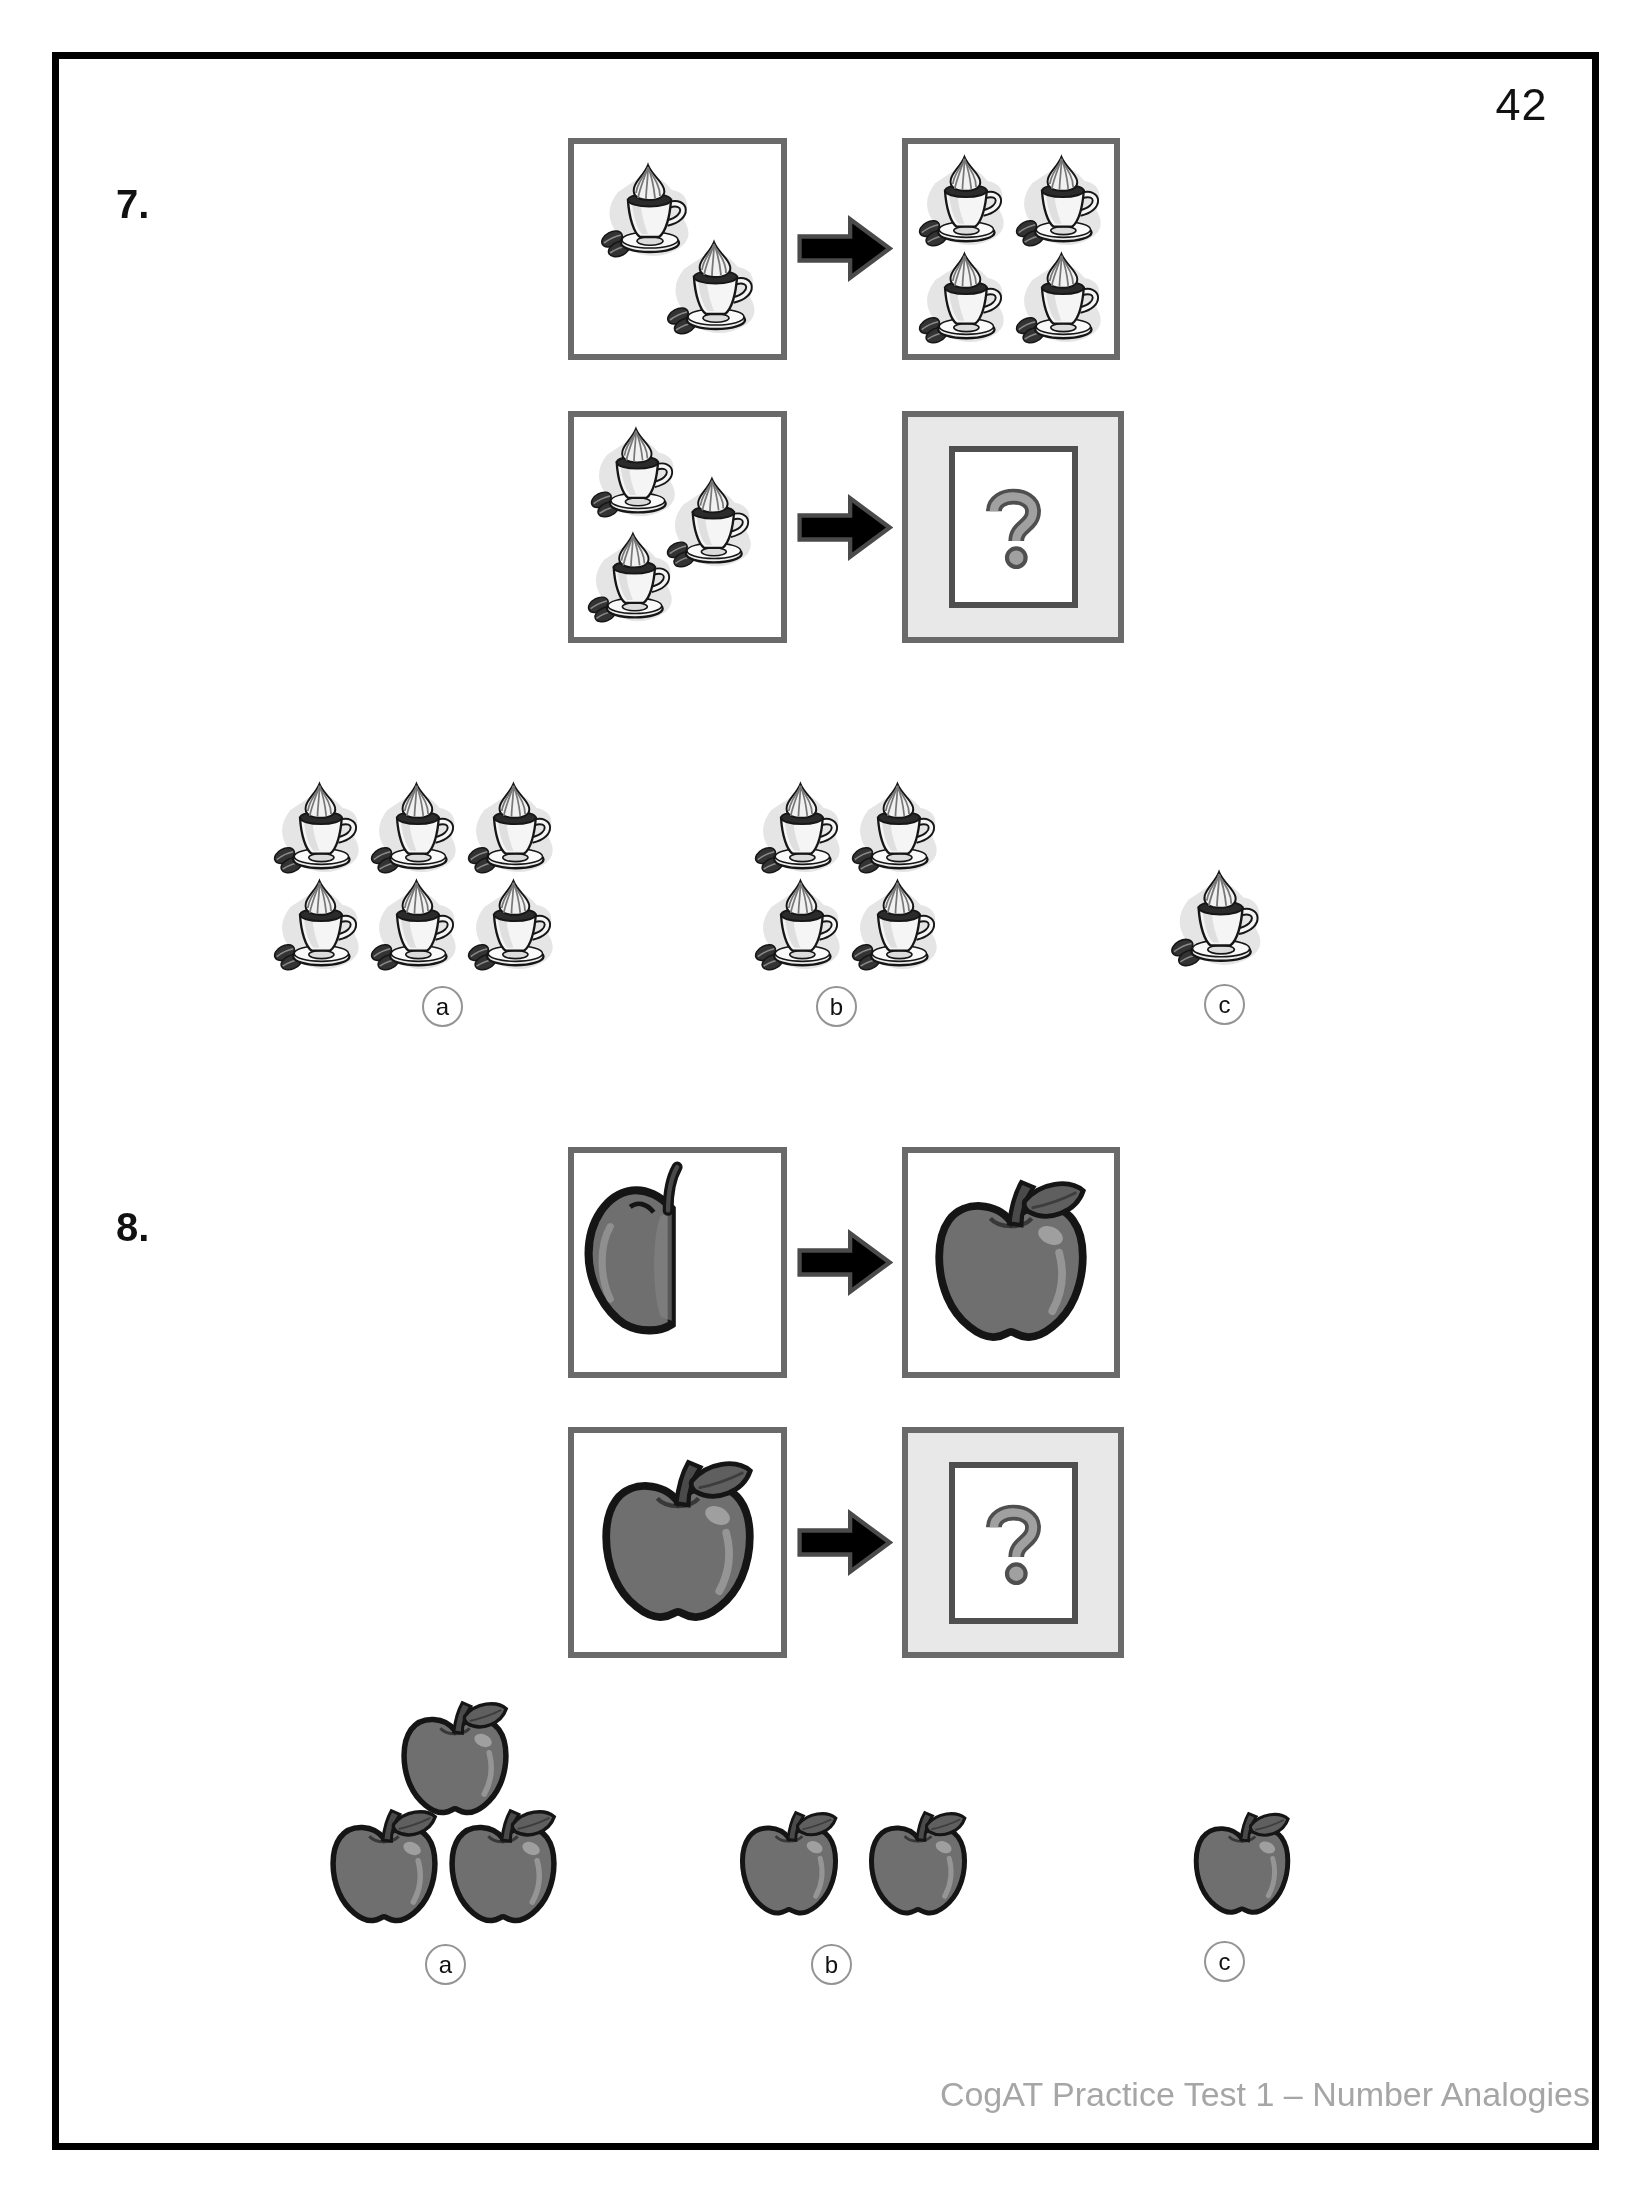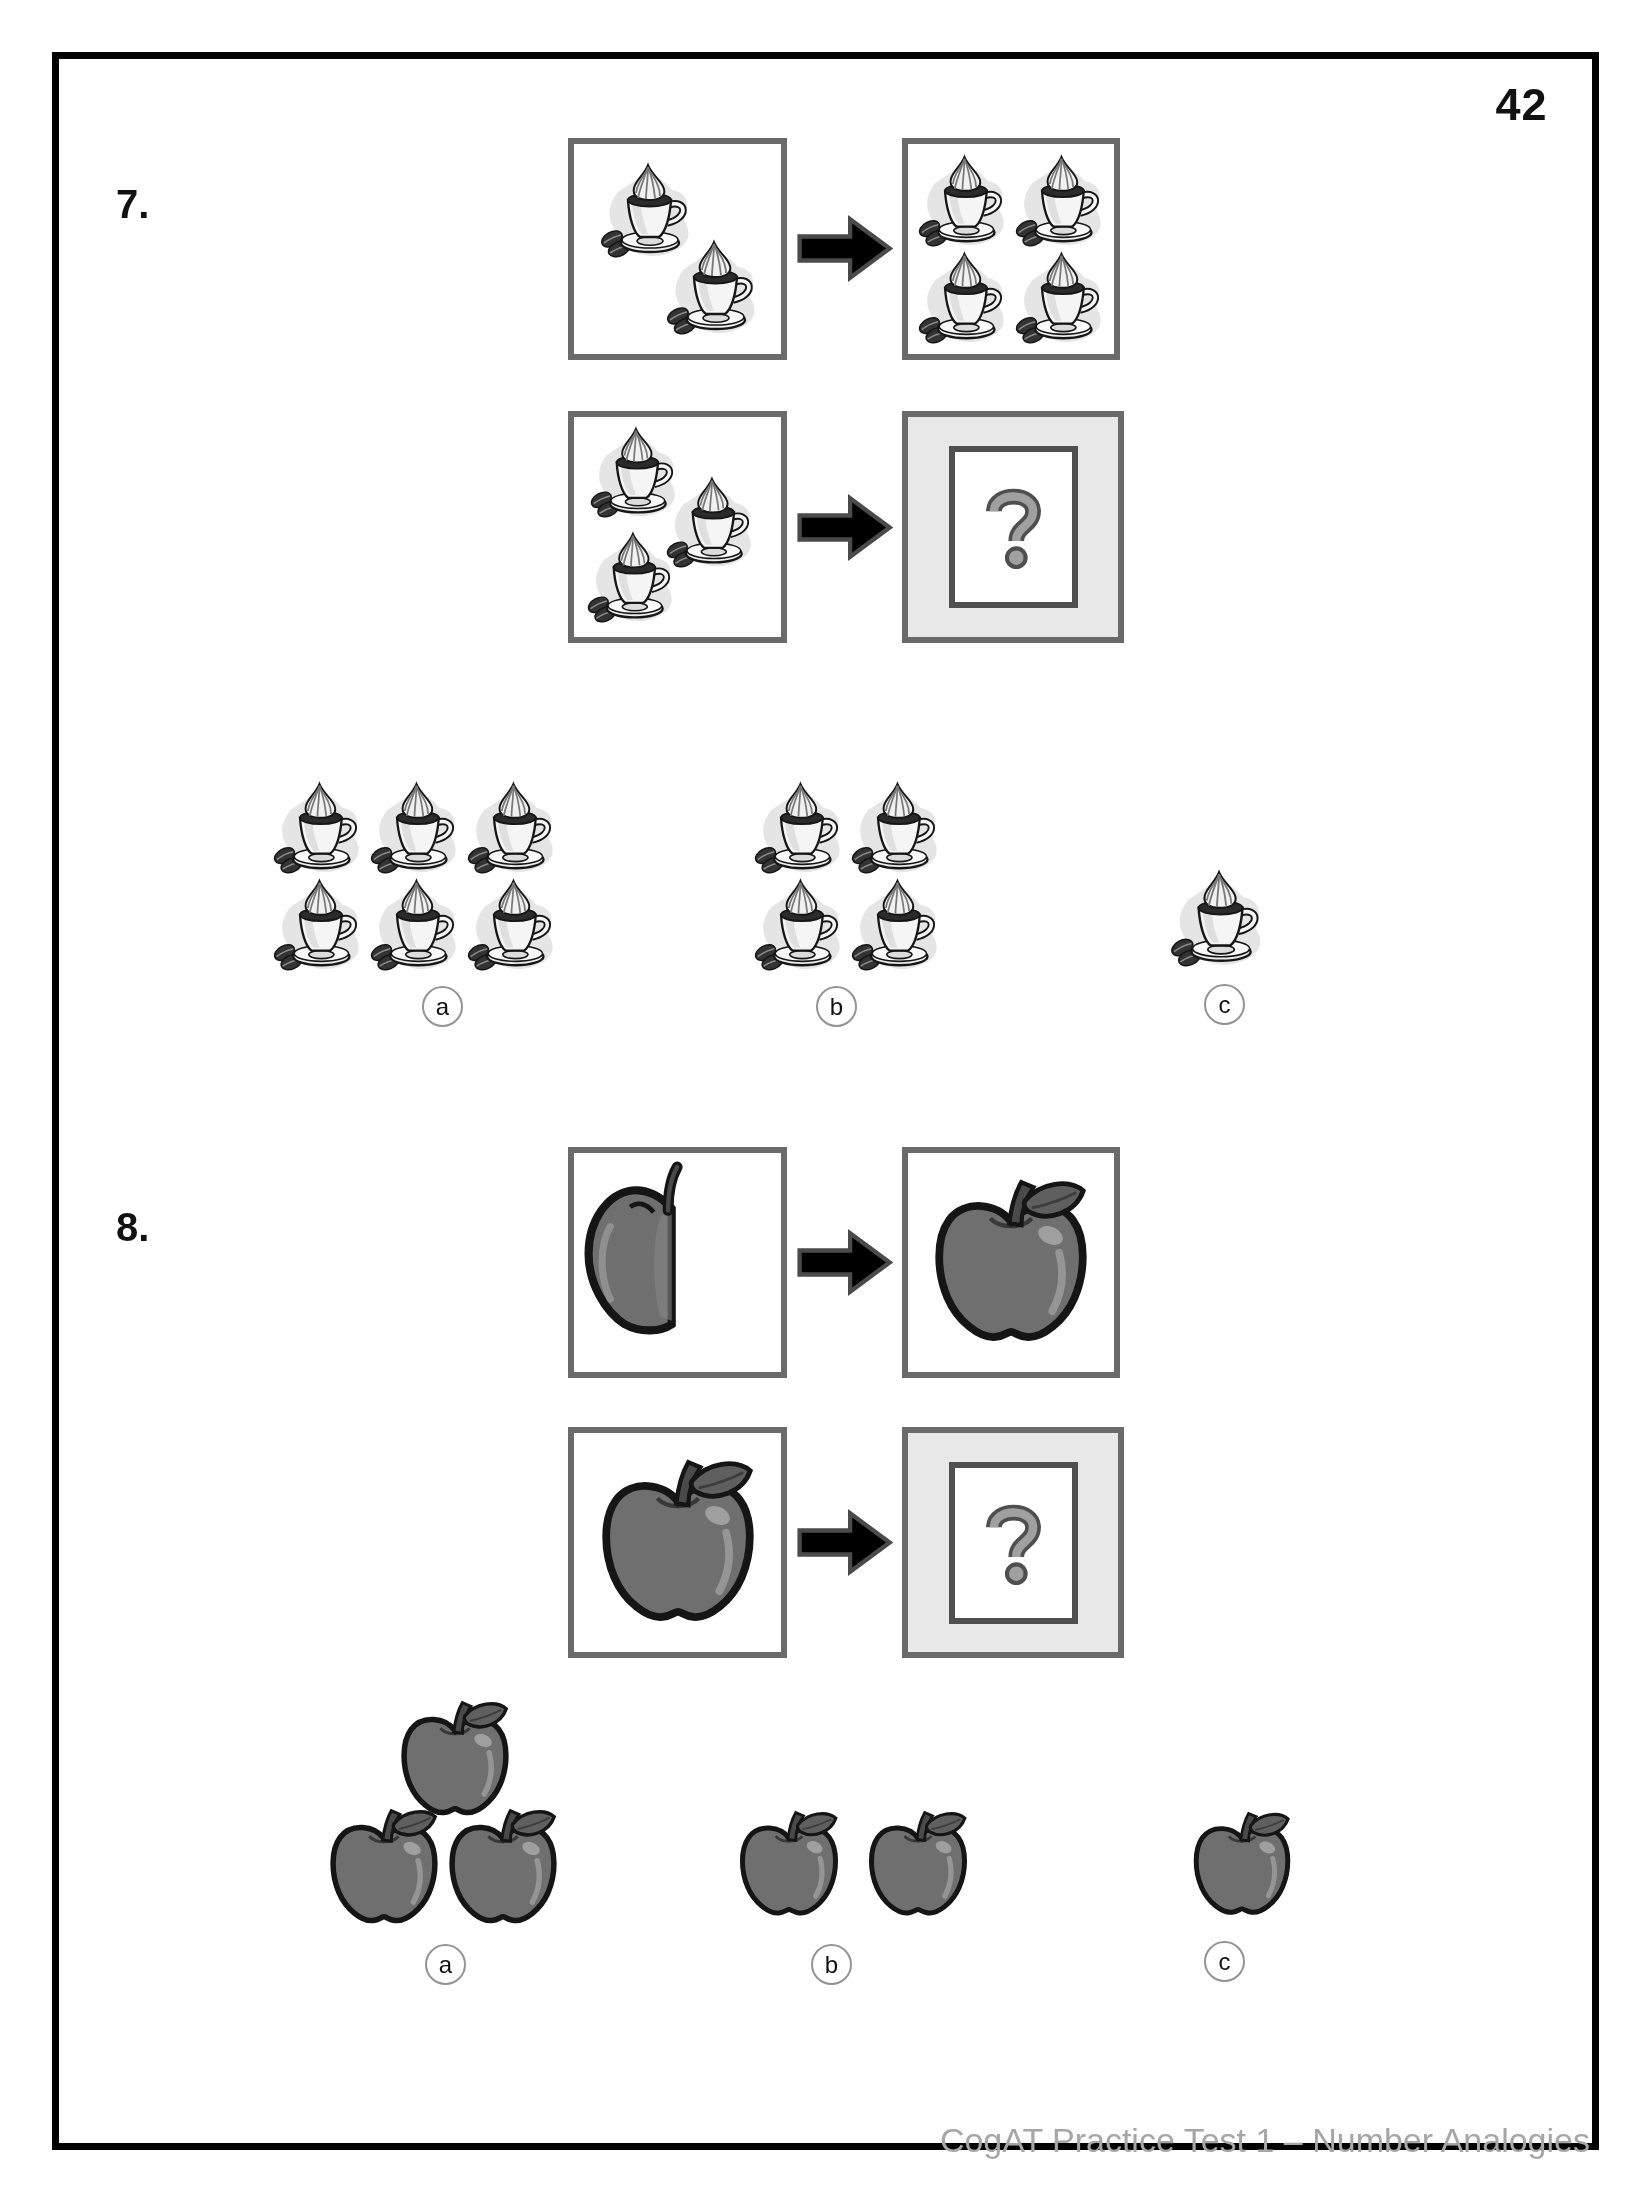--- a/index.html
+++ b/index.html
@@ -6,21 +6,21 @@
   .canvas{
     position:relative;width:1652px;height:2203px;background:#fff;
     font-family:"Liberation Sans",sans-serif;overflow:hidden;
   }
   .page-frame{
     position:absolute;left:52px;top:52px;width:1547px;height:2098px;
     border:7.7px solid #000;box-sizing:border-box;background:#fff;
   }
   .page-number{
     position:absolute;top:79px;left:1487px;width:69px;text-align:center;
-    font-size:45px;color:#111;letter-spacing:0.9px;font-weight:bold;
+    font-size:45px;color:#111;letter-spacing:0.9px;
   }
   .q-label{
     position:absolute;font-size:40px;font-weight:bold;color:#111;
   }
   #q7-label{left:116px;top:182px;}
   #q8-label{left:116px;top:1205px;}
 
   
   .panel{
     position:absolute;background:#fff;border:6.9px solid #6a6a6a;
@@ -99,21 +99,21 @@
     font-size:24px;color:#111;
   }
   #q7-circle-a{left:422px;top:986px;}
   #q7-circle-b{left:816px;top:986px;}
   #q7-circle-c{left:1204px;top:984px;}
   #q8-circle-a{left:425px;top:1944px;}
   #q8-circle-b{left:811px;top:1944px;}
   #q8-circle-c{left:1204px;top:1941px;}
 
   .footer-text{
-    position:absolute;right:62px;top:2075px;font-size:34px;color:#a6a6a6;margin-top:46px;
+    position:absolute;right:62px;top:2075px;font-size:34px;color:#a6a6a6;
   }
   .item-icon{display:block;}
   svg.defs-holder{position:absolute;width:0;height:0;overflow:hidden;}
 </style>
 </head>
 <body>
 
 <div class="canvas">
 
   <svg class="defs-holder" aria-hidden="true">

